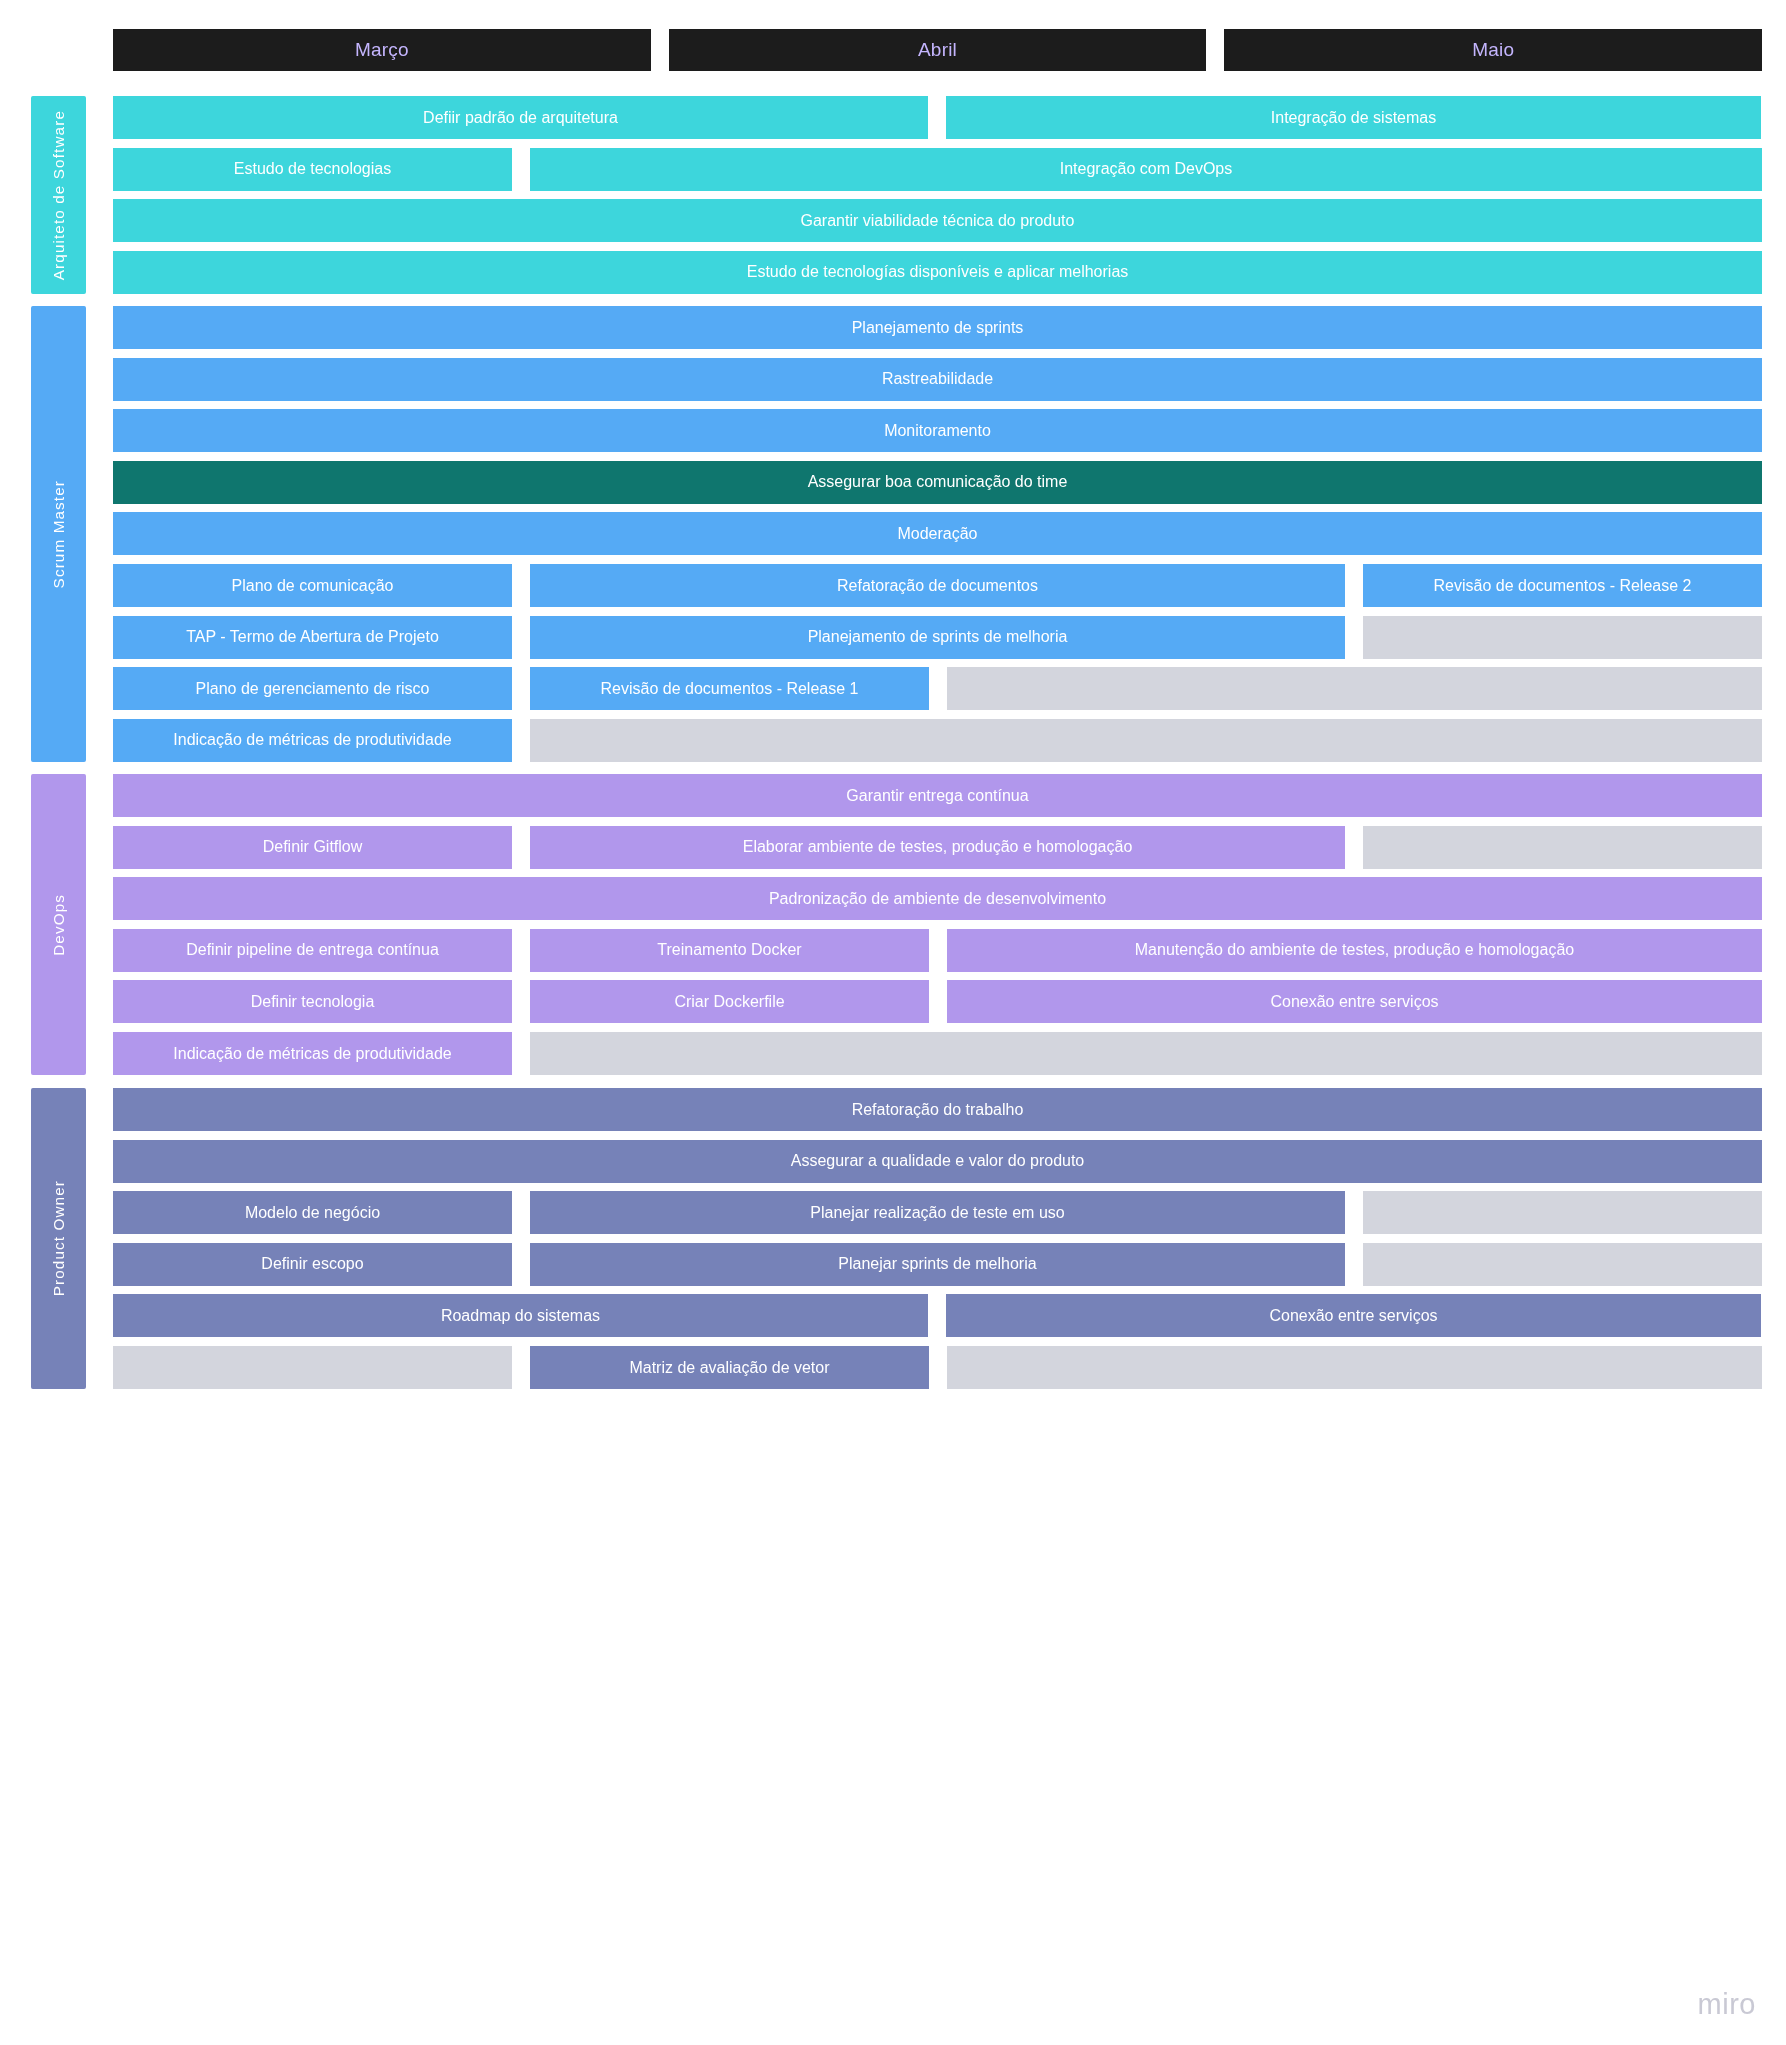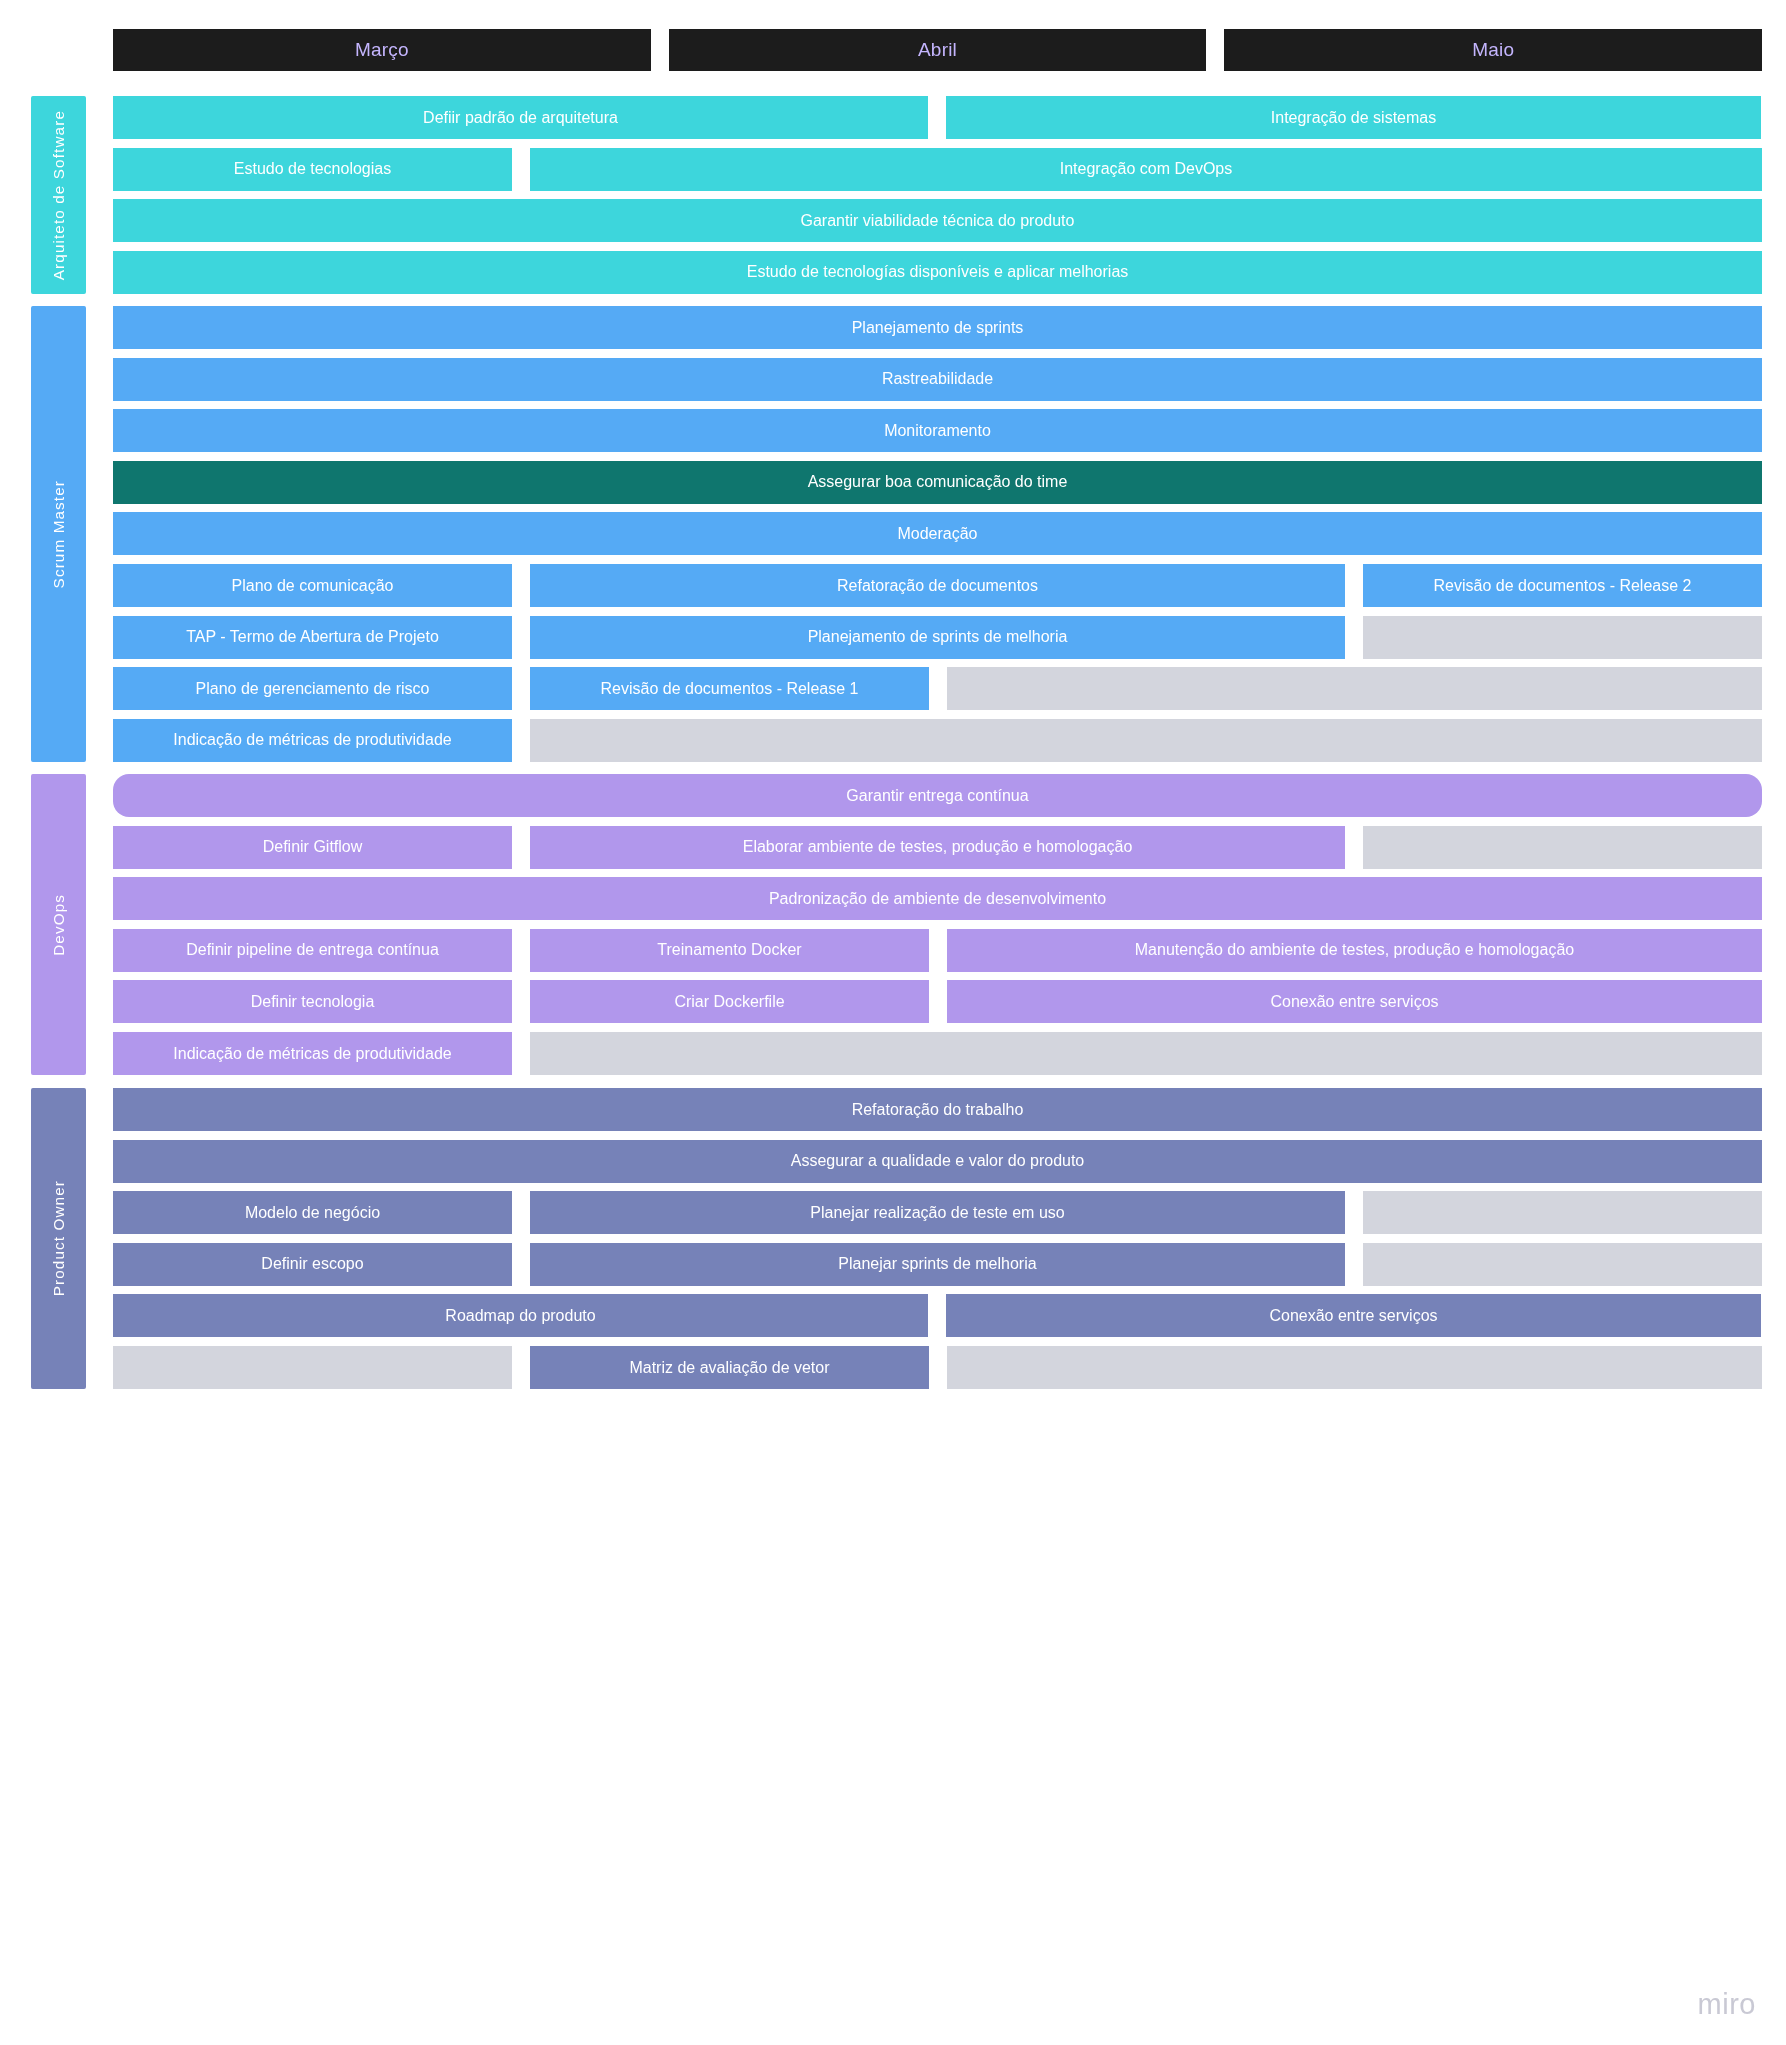--- a/index.html
+++ b/index.html
@@ -182,21 +182,21 @@
             <div class="bar empty" style="width: 1232px; background: rgb(211, 213, 221);"></div>
           </div>
         </div>
       </div>
       <div class="lane" style="top: 774px; height: 301px;">
         <div class="lane-label" style="background: rgb(177, 151, 236);">
           <span>DevOps</span>
         </div>
         <div class="lane-rows">
           <div class="bar-row">
-            <div class="bar" style="width: 1649px; background: rgb(177, 151, 236); border-radius: 16px;">Garantir entrega contínua</div>
+            <div class="bar" style="width: 1649px; background: rgb(177, 151, 236);">Garantir entrega contínua</div>
           </div>
           <div class="bar-row">
             <div class="bar" style="width: 399px; background: rgb(177, 151, 236);">Definir Gitflow</div>
             <div class="bar" style="width: 815px; background: rgb(177, 151, 236);">Elaborar ambiente de testes, produção e homologação</div>
             <div class="bar empty" style="width: 399px; background: rgb(211, 213, 221);"></div>
           </div>
           <div class="bar-row">
             <div class="bar" style="width: 1649px; background: rgb(177, 151, 236);">Padronização de ambiente de desenvolvimento</div>
           </div>
           <div class="bar-row">
@@ -230,21 +230,21 @@
             <div class="bar" style="width: 399px; background: rgb(118, 130, 184);">Modelo de negócio</div>
             <div class="bar" style="width: 815px; background: rgb(118, 130, 184);">Planejar realização de teste em uso</div>
             <div class="bar empty" style="width: 399px; background: rgb(211, 213, 221);"></div>
           </div>
           <div class="bar-row">
             <div class="bar" style="width: 399px; background: rgb(118, 130, 184);">Definir escopo</div>
             <div class="bar" style="width: 815px; background: rgb(118, 130, 184);">Planejar sprints de melhoria</div>
             <div class="bar empty" style="width: 399px; background: rgb(211, 213, 221);"></div>
           </div>
           <div class="bar-row">
-            <div class="bar" style="width: 815px; background: rgb(118, 130, 184);">Roadmap do produto</div>
+            <div class="bar" style="width: 815px; background: rgb(118, 130, 184);">Roadmap do sistemas</div>
             <div class="bar" style="width: 815px; background: rgb(118, 130, 184);">Conexão entre serviços</div>
           </div>
           <div class="bar-row">
             <div class="bar empty" style="width: 399px; background: rgb(211, 213, 221);"></div>
             <div class="bar" style="width: 399px; background: rgb(118, 130, 184);">Matriz de avaliação de vetor</div>
             <div class="bar empty" style="width: 815px; background: rgb(211, 213, 221);"></div>
           </div>
         </div>
       </div>
     </div>

